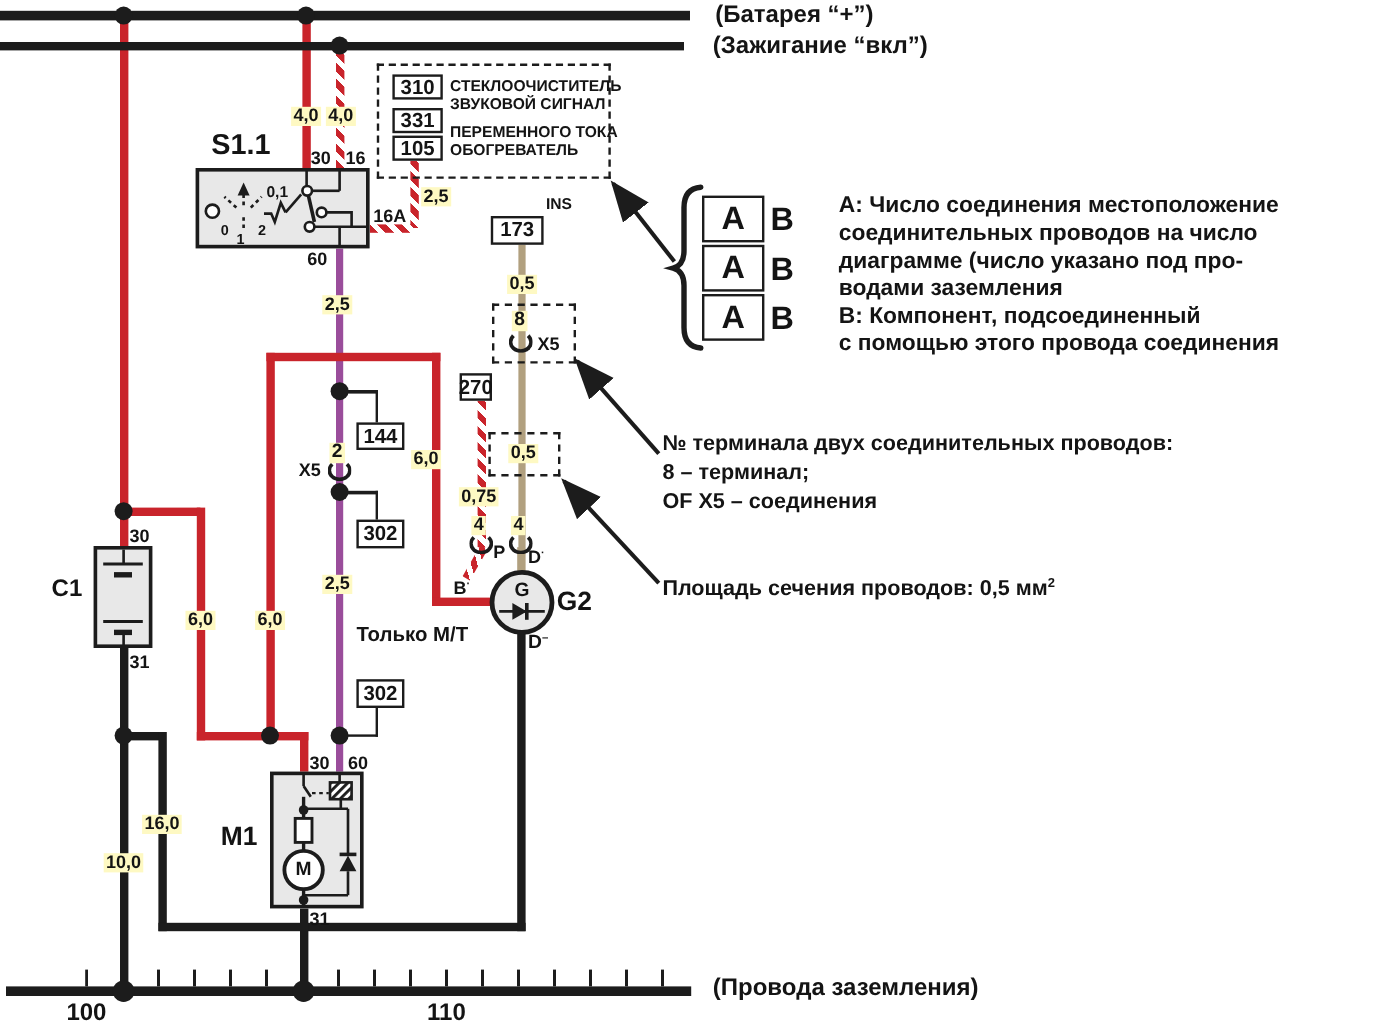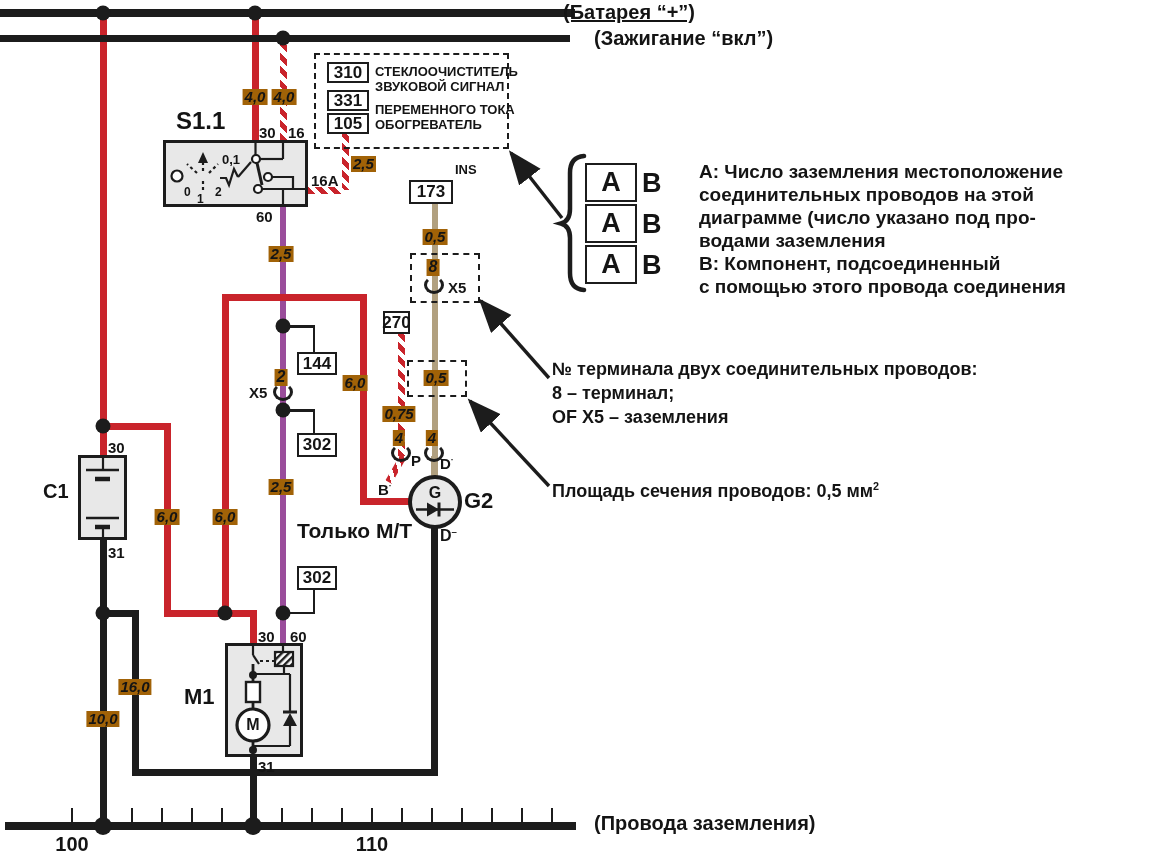--- a/index.html
+++ b/index.html
@@ -26,23 +26,23 @@
     display:flex;align-items:center;justify-content:center;font-weight:700;font-size:27px;color:#141414;}
   .conn{position:absolute;z-index:3;width:20px;height:18px;border:3.5px solid var(--black);
     border-top-color:transparent;border-radius:50%;box-sizing:border-box;transform:translate(-50%,-50%);}
   .circle{position:absolute;z-index:3;border:4px solid var(--black);border-radius:50%;
     background:var(--panel-fill);box-sizing:border-box;}
   .dot{position:absolute;z-index:5;width:15px;height:15px;border-radius:50%;background:var(--black);transform:translate(-50%,-50%);}
   .dot.big{width:18px;height:18px;}
   svg.overlay{position:absolute;left:0;top:0;z-index:4;pointer-events:none;}
   .lbl{position:absolute;z-index:6;font-weight:700;white-space:nowrap;color:#141414;line-height:1.05;}
   .cx{transform:translateX(-50%);}
-  .bgw{background:#a16207;padding:0 2px;font-style:italic;}
+  .bgw{background:#fef9c3;padding:0 2px;}
   .f12{font-size:12px}.f13{font-size:13px}.f15{font-size:15px}.f16{font-size:16px}
-  .f17{font-size:21px}.f18{font-size:18px}.f19{font-size:19px}.f20{font-size:20px}
+  .f17{font-size:17px}.f18{font-size:18px}.f19{font-size:19px}.f20{font-size:20px}
   .f22{font-size:22px}.f24{font-size:24px}.f27{font-size:27px}
   sup{font-size:60%;}
 </style>
 </head>
 <body>
 
 <div id="canvas">
 
   <div class="w pur" style="left:280px;top:207px;width:6px;height:437px;"></div>
   <div class="w tan" style="left:432px;top:203px;width:6px;height:276px;"></div>
@@ -191,21 +191,21 @@
   <div class="dot" style="left:283px;top:38px;"></div>
   <div class="dot" style="left:103px;top:426px;"></div>
   <div class="dot" style="left:283px;top:326px;"></div>
   <div class="dot" style="left:283px;top:410px;"></div>
   <div class="dot" style="left:225px;top:613px;"></div>
   <div class="dot" style="left:103px;top:613px;"></div>
   <div class="dot" style="left:283px;top:613px;"></div>
   <div class="dot big" style="left:103px;top:825.5px;"></div>
   <div class="dot big" style="left:253px;top:825.5px;"></div>
 
-  <div class="lbl f20" style="left:563px;top:2px;text-decoration:underline;">(Батарея “+”)</div>
+  <div class="lbl f20" style="left:596px;top:2px;">(Батарея “+”)</div>
   <div class="lbl f20" style="left:594px;top:28px;">(Зажигание “вкл”)</div>
 
   <div class="lbl f13" style="left:375px;top:65px;">СТЕКЛООЧИСТИТЕЛЬ</div>
   <div class="lbl f13" style="left:375px;top:80px;">ЗВУКОВОЙ СИГНАЛ</div>
   <div class="lbl f13" style="left:375px;top:103px;">ПЕРЕМЕННОГО ТОКА</div>
   <div class="lbl f13" style="left:375px;top:118px;">ОБОГРЕВАТЕЛЬ</div>
 
   <div class="lbl f24" style="left:176px;top:108px;">S1.1</div>
   <div class="lbl f15 cx bgw" style="left:255px;top:89px;">4,0</div>
   <div class="lbl f15 cx bgw" style="left:284px;top:89px;">4,0</div>
@@ -258,25 +258,25 @@
   <div class="lbl f15" style="left:258px;top:759px;">31</div>
 
   <div class="lbl f20 cx" style="left:72px;top:834px;">100</div>
   <div class="lbl f20 cx" style="left:372px;top:834px;">110</div>
   <div class="lbl f20" style="left:594px;top:813px;">(Провода заземления)</div>
 
   <div class="lbl f27" style="left:642px;top:169px;">В</div>
   <div class="lbl f27" style="left:642px;top:210px;">В</div>
   <div class="lbl f27" style="left:642px;top:251px;">В</div>
 
-  <div class="lbl f19" style="left:699px;top:162px;">А: Число заземления местоположение</div>
-  <div class="lbl f19" style="left:699px;top:185px;">соединительных проводов на этой</div>
+  <div class="lbl f19" style="left:699px;top:162px;">А: Число соединения местоположение</div>
+  <div class="lbl f19" style="left:699px;top:185px;">соединительных проводов на число</div>
   <div class="lbl f19" style="left:699px;top:208px;">диаграмме (число указано под про-</div>
   <div class="lbl f19" style="left:699px;top:231px;">водами заземления</div>
   <div class="lbl f19" style="left:699px;top:254px;">В: Компонент, подсоединенный</div>
   <div class="lbl f18" style="left:552px;top:360px;">№ терминала двух соединительных проводов:</div>
 
   <div class="lbl f19" style="left:699px;top:277px;">с помощью этого провода соединения</div>
   <div class="lbl f18" style="left:552px;top:384px;">8 – терминал;</div>
-  <div class="lbl f18" style="left:552px;top:408px;">OF X5 – заземления</div>
+  <div class="lbl f18" style="left:552px;top:408px;">OF X5 – соединения</div>
   <div class="lbl f18" style="left:552px;top:481px;"><span>Площадь сечения проводов: 0,5 мм</span><sup>2</sup></div>
 
 </div>
 
 </body></html>

